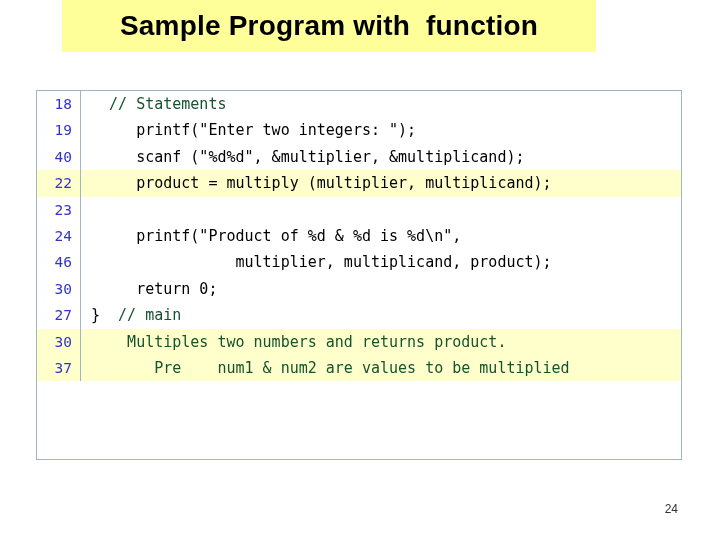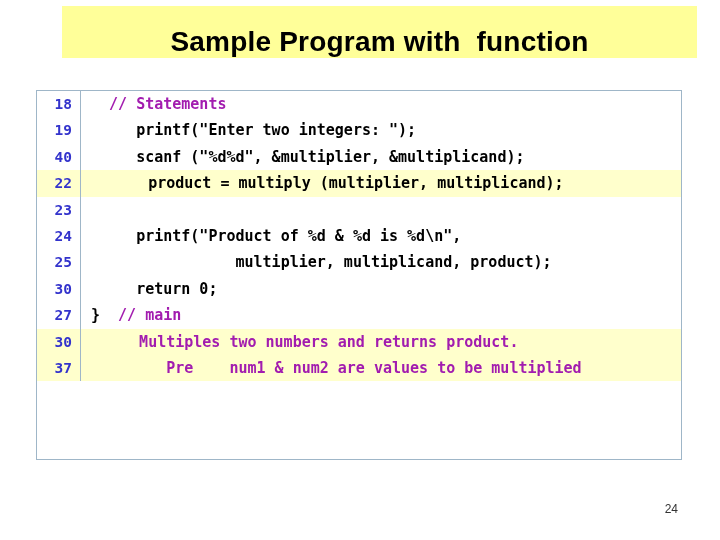--- a/index.html
+++ b/index.html
@@ -12,26 +12,26 @@
     height: 540px;
     font-family: "Liberation Sans", sans-serif;
     position: relative;
     overflow: hidden;
   }
 
   
   #title-banner {
     position: absolute;
     left: 62px;
-    top: 6px;
-    width: 635px;
+    top: 0;
+    width: 534px;
     height: 52px;
     background: #ffff99;
     display: flex;
-    align-items: flex-end;
+    align-items: center;
     justify-content: center;
   }
   #title-text {
     font-family: "Liberation Sans", sans-serif;
     font-size: 28px;
     font-weight: bold;
     color: #000000;
     letter-spacing: 0.2px;
     white-space: pre;
   }
@@ -43,32 +43,30 @@
     top: 90px;
     width: 646px;
     height: 370px;
     background: #ffffff;
     border: 1px solid #9fb6c8;
     box-sizing: border-box;
     overflow: hidden;
   }
   .code-rows {
     display: block;
-    font-weight: bold;
   }
   .code-row {
     display: flex;
     align-items: flex-start;
     height: 26.4px;
     line-height: 26.4px;
     white-space: pre;
   }
   .code-row.hl {
     background: #ffffcc;
-    gap: 12px;
   }
   .gutter {
     flex: 0 0 44px;
     width: 44px;
     text-align: right;
     padding-right: 8px;
     box-sizing: border-box;
     color: #3333cc;
     font-family: "DejaVu Sans Mono", monospace;
     font-size: 14.5px;
@@ -77,21 +75,21 @@
   }
   .code-text {
     flex: 1 1 auto;
     padding-left: 10px;
     font-family: "DejaVu Sans Mono", monospace;
     font-size: 15px;
     color: #000000;
     white-space: pre;
   }
   
-  .t-com  { color: #a21caf; }      
+  .t-com  { color: #14532d; }      
   .t-kw   { color: #000000; }
   .t-plain{ color: #000000; }
 
   
   #slide-number {
     position: absolute;
     right: 42px;
     bottom: 24px;
     font-family: "Liberation Sans", sans-serif;
     font-size: 12px;
@@ -106,21 +104,21 @@
 </div>
 
 <div id="code-block">
   <div class="code-rows">
       <div class="code-row"><div class="gutter">18</div><div class="code-text"><span class="t-plain">  </span><span class="t-com">// Statements</span></div></div>
       <div class="code-row"><div class="gutter">19</div><div class="code-text"><span class="t-plain">     </span><span class="t-kw">printf</span><span class="t-plain">("Enter two integers: ");</span></div></div>
       <div class="code-row"><div class="gutter">40</div><div class="code-text"><span class="t-plain">     </span><span class="t-kw">scanf</span><span class="t-plain"> ("%d%d", &amp;multiplier, &amp;multiplicand);</span></div></div>
       <div class="code-row hl"><div class="gutter">22</div><div class="code-text"><span class="t-plain">     product = multiply (multiplier, multiplicand);</span></div></div>
       <div class="code-row"><div class="gutter">23</div><div class="code-text"><span class="t-plain"></span></div></div>
       <div class="code-row"><div class="gutter">24</div><div class="code-text"><span class="t-plain">     </span><span class="t-kw">printf</span><span class="t-plain">("Product of %d &amp; %d is %d\n",</span></div></div>
-      <div class="code-row"><div class="gutter">25</div><div class="code-text"><span class="t-plain">                multiplier, multiplicand, product);</span></div></div>
+      <div class="code-row"><div class="gutter">46</div><div class="code-text"><span class="t-plain">                multiplier, multiplicand, product);</span></div></div>
       <div class="code-row"><div class="gutter">30</div><div class="code-text"><span class="t-plain">     </span><span class="t-kw">return</span><span class="t-plain"> 0;</span></div></div>
       <div class="code-row"><div class="gutter">27</div><div class="code-text"><span class="t-plain">}  </span><span class="t-com">// main</span></div></div>
       <div class="code-row hl"><div class="gutter">30</div><div class="code-text"><span class="t-com">    Multiples two numbers and returns product.</span></div></div>
       <div class="code-row hl"><div class="gutter">37</div><div class="code-text"><span class="t-com">       Pre    num1 &amp; num2 are values to be multiplied</span></div></div>
     </div>
 </div>
 
 <div id="slide-number">24</div>
 
 </body></html>

